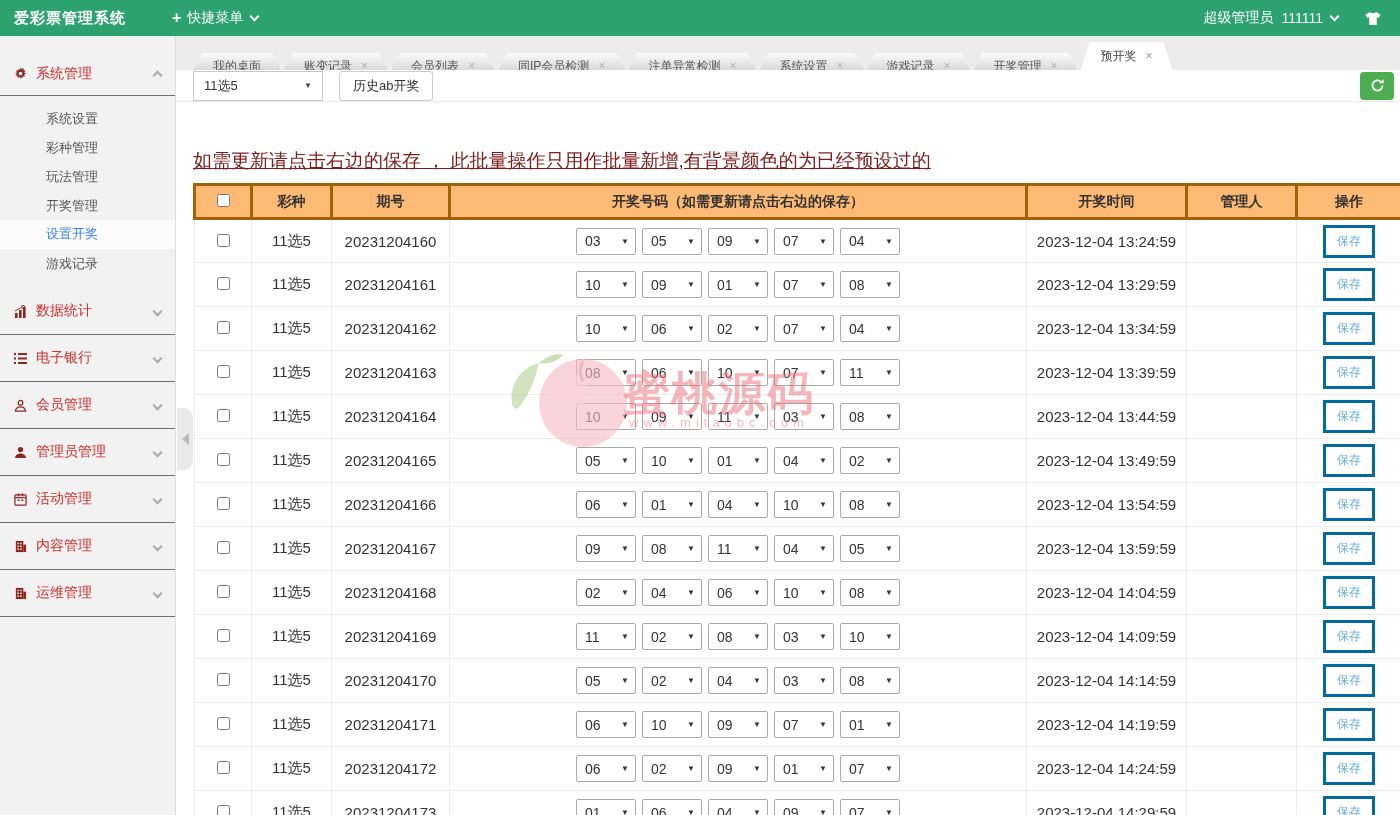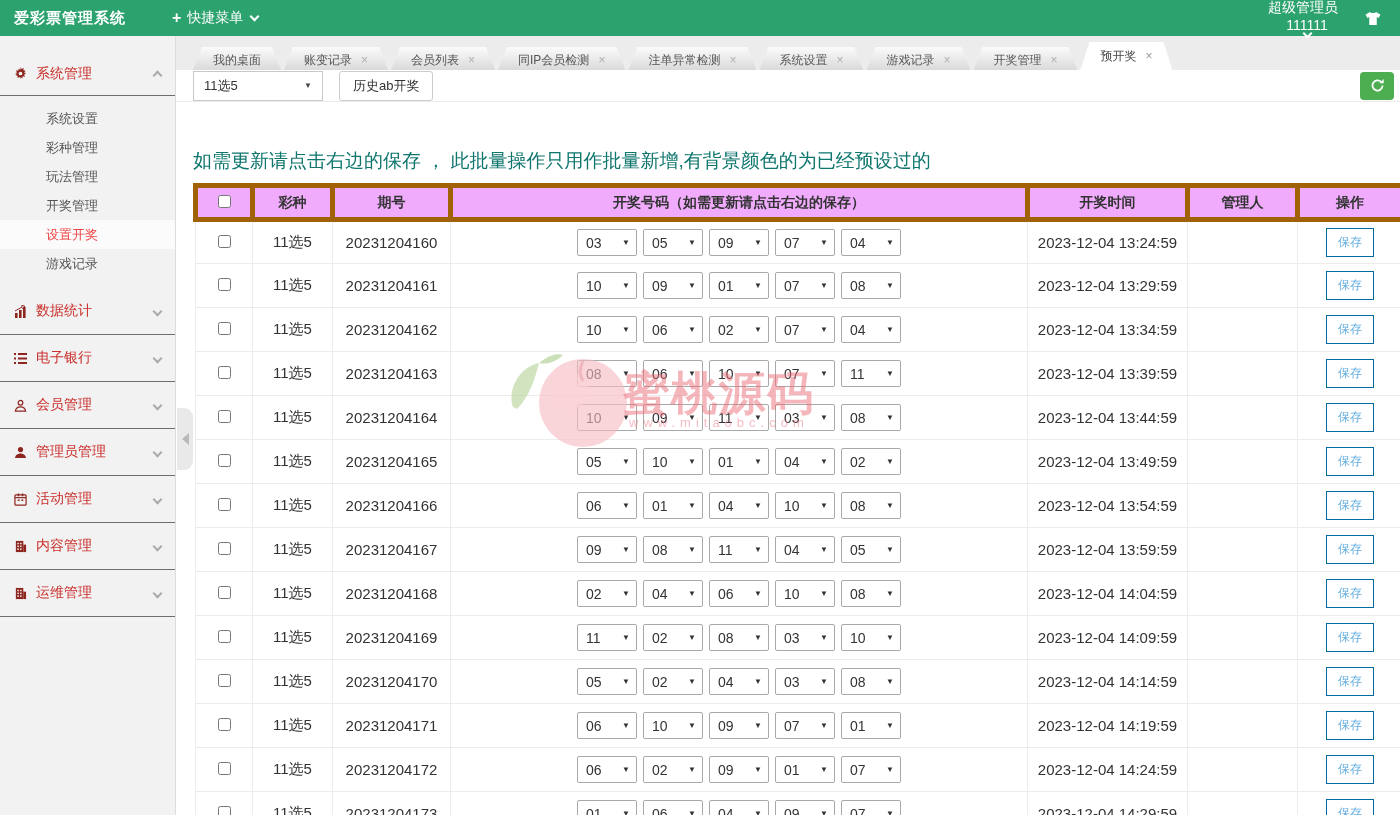--- a/index.html
+++ b/index.html
@@ -24,59 +24,59 @@
   .sec-head { display:flex; align-items:center; height:47px; padding:0 14px;
     color:#c9302c; font-size:14px; cursor:pointer; border-bottom:1px solid #6e6e6e; }
   .sec-head:first-child { height:44px;justify-content:center; }
   .sec-head .ic { width:22px; color:#8e2620; display:flex; align-items:center; }
   .sec-head .caret { margin-left:auto; width:7px; height:7px; border-right:2px solid #aaa;
     border-bottom:2px solid #aaa; transform:rotate(45deg); }
   .sec-head .caret.up { transform:rotate(-135deg); margin-top:4px; }
   .submenu { padding:8px 0 10px 0; }
   .sub-item { height:29px; line-height:29px; padding-left:46px; font-size:13px;
     color:#555; cursor:pointer; }
-  .sub-item.active { color:#ef4444; background:#fbfbfb; }
+  .sub-item.active { color:#3b82f6; background:#fbfbfb;font-family:Liberation Mono, monospace; }
   .collapse-handle { position:absolute; left:177px; top:408px; width:16px; height:62px;
     background:#e9e9e9; border-radius:0 9px 9px 0; z-index:21; cursor:pointer;
     display:flex; align-items:center; justify-content:center; }
   .collapse-handle .tri { width:0; height:0; border-top:6px solid transparent;
     border-bottom:6px solid transparent; border-right:7px solid #b9b9b9; }
 
   
   .main { position:absolute; left:176px; top:36px; width:1224px; height:779px; background:#fff; }
   .tabstrip { height:34px; background:#ececec; display:flex; align-items:flex-end; padding-left:17px; }
-  .tab { height:23px; line-height:27px; padding:0 20px; margin-right:3px; font-size:12px;
+  .tab { height:17px; line-height:27px; padding:0 20px; margin-right:3px; font-size:12px;
     color:#555; background:linear-gradient(#fbfbfb,#dadada); cursor:pointer;
     clip-path:polygon(9px 0, calc(100% - 9px) 0, 100% 100%, 0 100%); white-space:nowrap; }
   .tab .x { color:#b0b0b0; margin-left:9px; font-size:12px; }
   .tab.active { background:#fff; height:28px; line-height:28px; color:#444; }
   .tab.active .x { color:#999; }
 
   .toolbar { height:32px; display:flex; align-items:center; padding:0 6px 0 17px;
     border-bottom:1px solid #ebebeb; background:#fff; }
   .lottery-select { width:130px; height:30px; border:1px solid #c8c8c8; background:#fff;
     display:flex; align-items:center; font-size:13px; color:#333; padding:0 10px; cursor:pointer; }
   .lottery-select .arrow { margin-left:auto; font-size:8px; color:#444; }
   .btn-history { margin-left:16px; height:30px; padding:0 13px; background:#fff;
     border:1px solid #ccc; border-radius:3px; font-size:13px; color:#333; cursor:pointer; }
   .btn-refresh { margin-left:auto; width:34px; height:28px; background:#4cae50; border:none;
     border-radius:4px; cursor:pointer; display:flex; align-items:center; justify-content:center; }
 
-  .notice { margin:46px 0 9px 17px; color:#0f766e; font-size:19px; white-space:nowrap; }
+  .notice { margin:46px 0 9px 17px; color:#7f1d1d; font-size:19px; white-space:nowrap;text-decoration:underline; }
 
   table.grid { margin-left:17px; width:1207px; border-collapse:collapse; table-layout:fixed;
     text-align:center; color:#333; }
-  .grid th { height:34px; font-size:14px; font-weight:bold; border:5px solid #a16207; background:#f0abfc;margin-left:23px; }
+  .grid th { height:34px; font-size:14px; font-weight:bold; border:3px solid #a16207; background:#fdba74;margin-left:23px; }
   .grid td { height:44px; font-size:15px; border:1px solid #ececec; background:#fff; }
   .grid input[type=checkbox] { width:13px; height:13px; }
   .num-select { display:inline-flex; align-items:center; width:60px; height:27px;
     border:1px solid #a9a9a9; border-radius:2px; background:#fff; margin:0 3px;
     padding:0 6px 0 8px; font-size:14px; color:#333; cursor:pointer; }
   .num-select .arrow { margin-left:auto; font-size:8px; color:#333; }
-  .btn-save { border:1px solid #0369a1; color:#64aee0; background:#fff; font-size:12px;
+  .btn-save { border:3px solid #0369a1; color:#64aee0; background:#fff; font-size:12px;
     padding:5px 11px; border-radius:0; cursor:pointer; }
 
   
   .watermark { position:absolute; left:505px; top:345px; width:330px; height:110px;
     pointer-events:none; z-index:15; }
   .wm-title { position:absolute; left:118px; top:18px; font-size:46px; font-weight:bold;
     color:rgba(236,110,120,0.50); letter-spacing:2px; white-space:nowrap; }
   .wm-url { position:absolute; left:124px; top:70px; font-size:13px; letter-spacing:5px;
     color:rgba(240,130,140,0.55); white-space:nowrap; }
 </style>
@@ -84,21 +84,21 @@
 <body>
 
 <div class="topbar">
   <span class="brand">爱彩票管理系统</span>
   <span class="quick-menu">
     <span class="plus">+</span>
     <span>快捷菜单</span>
     <span class="chev"></span>
   </span>
   <span class="topbar-right">
-    <span class="user-menu" style="display:flex;align-items:center;flex-direction:column;">
+    <span class="user-menu" style="display:flex;align-items:center;">
       <span>超级管理员</span>
       <span class="uname">111111</span>
       <span class="chev"></span>
     </span>
     <span class="shirt">
       <svg width="18" height="15" viewBox="0 0 16 14">
           <path d="M5 1 C6 2.3 10 2.3 11 1 L15 3.5 L13.2 6.6 L11.5 5.6 L11.5 13 L4.5 13 L4.5 5.6 L2.8 6.6 L1 3.5 Z" fill="#fff"></path>
         </svg>
     </span>
   </span>

